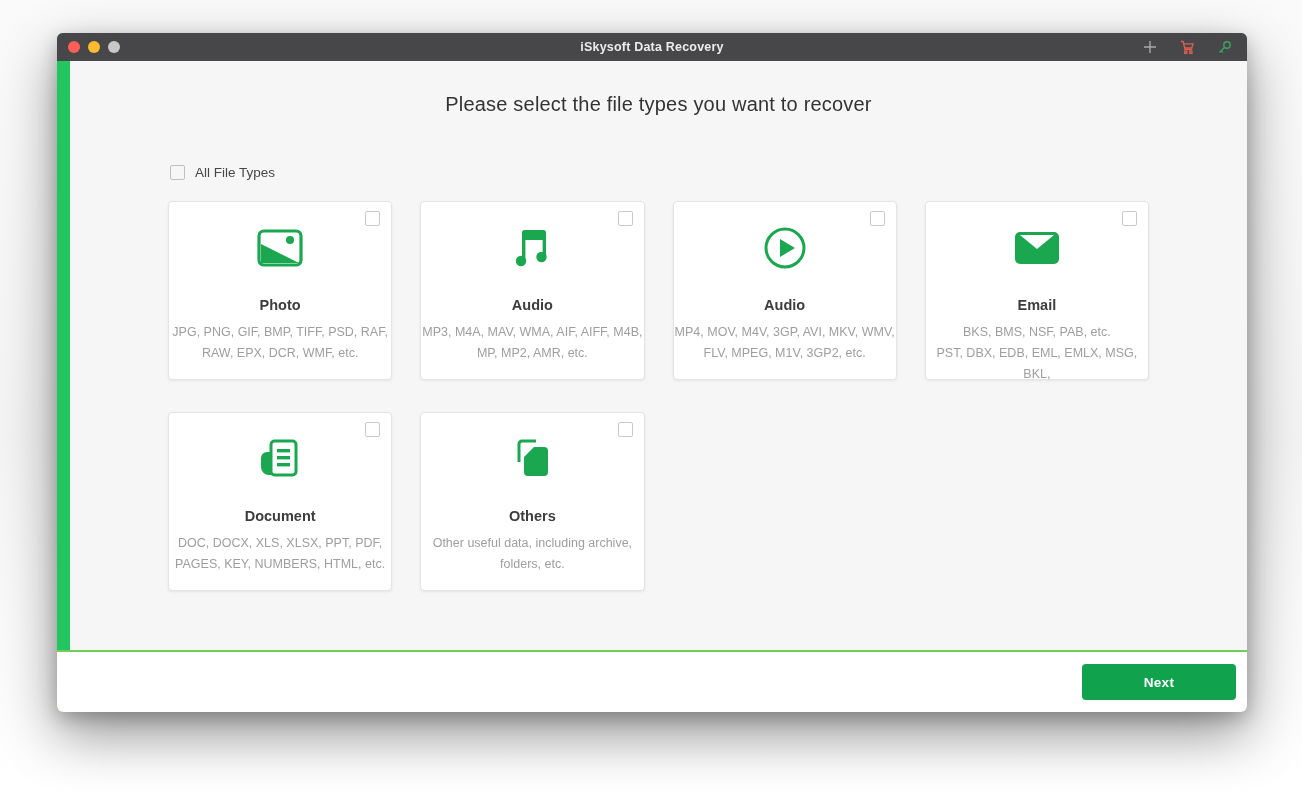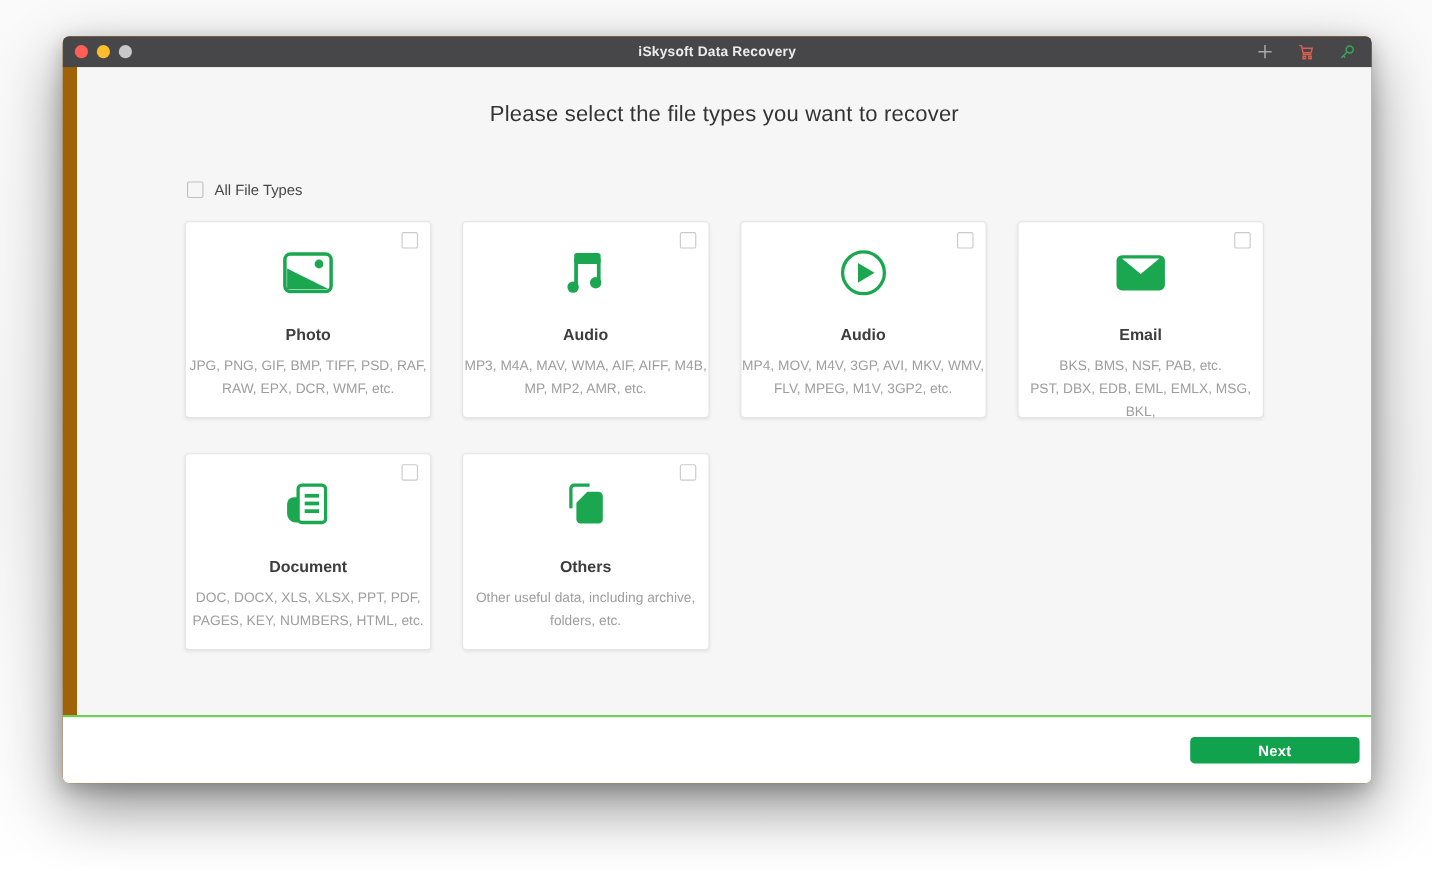--- a/index.html
+++ b/index.html
@@ -8,21 +8,21 @@
     background:linear-gradient(180deg,#fafafa 0%,#f4f4f4 55%,#ffffff 100%);
     font-family:"Liberation Sans",sans-serif;
     overflow:hidden;
     position:relative;
   }
   .window{
     position:absolute;left:57px;top:33px;width:1190px;height:679px;
     border-radius:6px;overflow:hidden;
     box-shadow:0 22px 55px rgba(0,0,0,0.42),0 6px 18px rgba(0,0,0,0.22);
     display:flex;flex-direction:column;
-    background:#a16207;
+    background:#22c55e;
   }
   
   .titlebar{
     height:28px;flex:0 0 28px;background:#47474a;
     display:flex;align-items:center;position:relative;
   }
   .traffic{display:flex;gap:8px;margin-left:11px;}
   .light{width:12px;height:12px;border-radius:50%;}
   .light.close{background:#ff5f57;}
   .light.min{background:#febc2e;}
@@ -64,21 +64,21 @@
   }
   .card .iconwrap{height:44px;margin-top:24px;display:flex;align-items:center;justify-content:center;}
   .card .title{margin-top:27px;text-align:center;font-size:14.5px;font-weight:bold;color:#3d3d3d;}
   .card .desc{margin-top:9px;text-align:center;font-size:12.5px;line-height:21px;color:#9e9e9e;}
   
   .footer{
     flex:0 0 60px;background:#ffffff;border-top:2px solid #6fce57;
     display:flex;align-items:center;justify-content:flex-end;
   }
   .next-btn{
-    width:154px;height:24px;margin-right:11px;border:none;border-radius:4px;
+    width:154px;height:36px;margin-right:11px;border:none;border-radius:4px;
     background:#10a24c;color:#ffffff;font-family:"Liberation Sans",sans-serif;
     font-size:13.5px;font-weight:bold;cursor:pointer;letter-spacing:.3px;
   }
 </style>
 </head>
 <body>
 
 <div class="window">
 
   <div class="titlebar">

